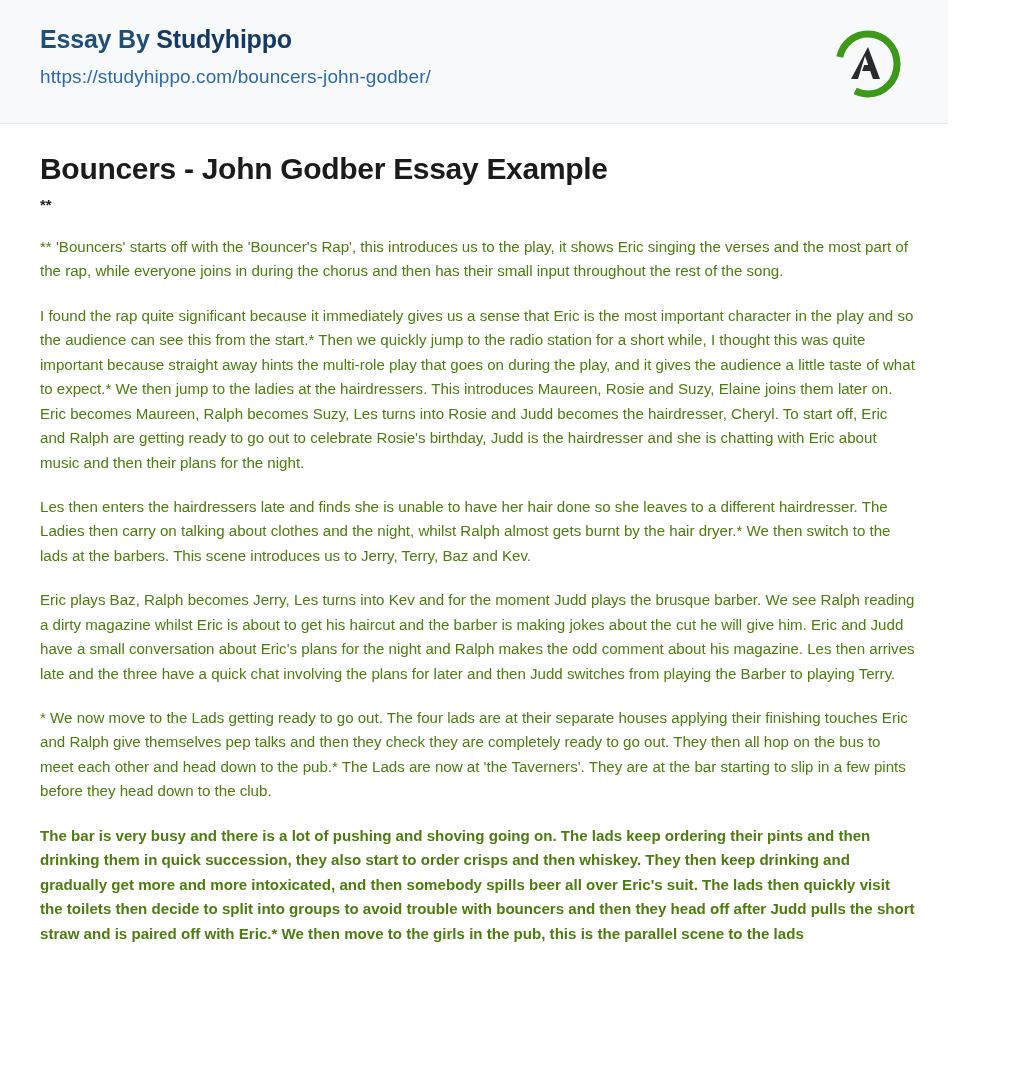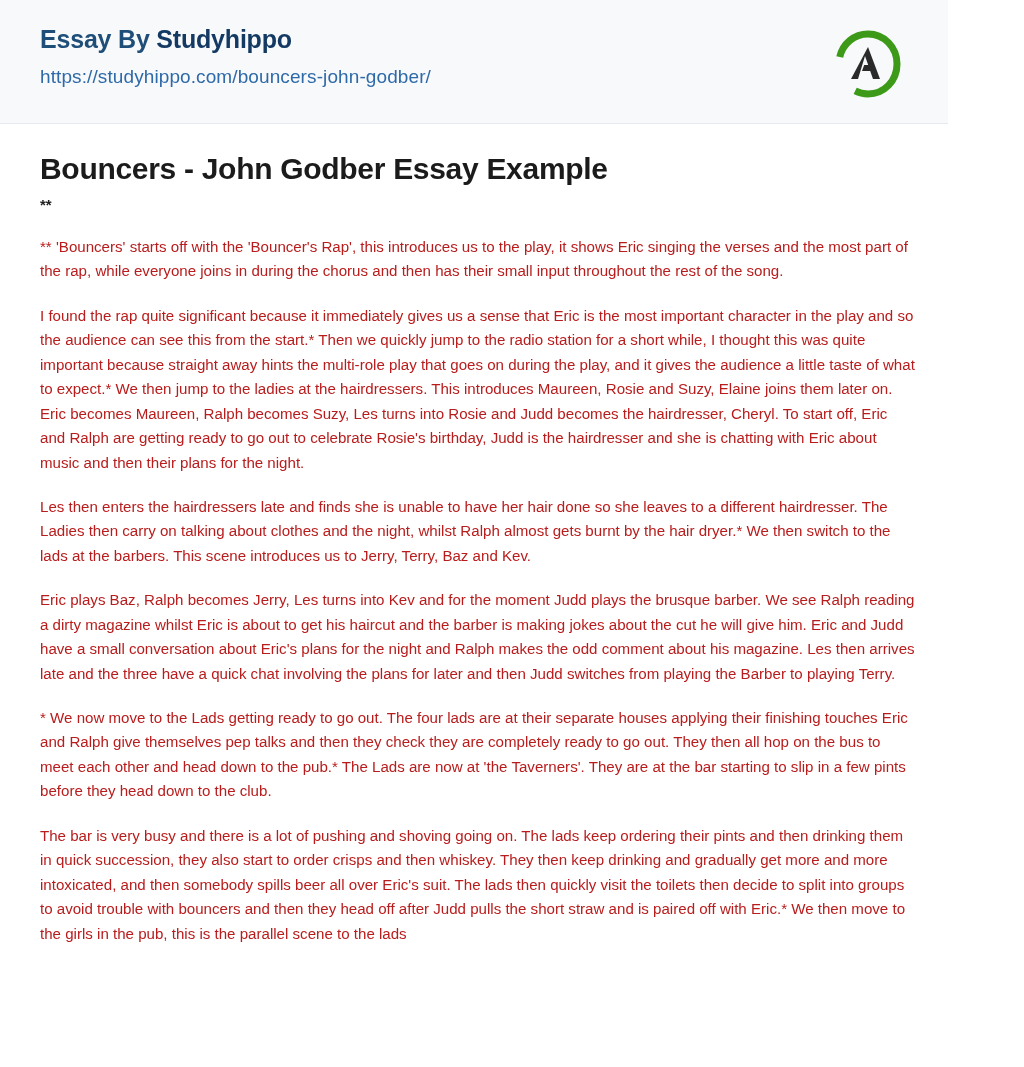--- a/index.html
+++ b/index.html
@@ -80,26 +80,27 @@
   }
   .article-subtitle {
     font-size: 15px;
     font-weight: bold;
     color: #222;
     margin: 0 0 22px 0;
   }
   .para {
     font-size: 15.1px;
     line-height: 1.62;
-    color: #b91c1c;
+    color: #4d7c0f;
     margin: 0 0 20px 0;
     text-align: left;
   }
   .para:last-child {
     margin-bottom: 0;
+    font-weight: bold;
   }
 </style>
 </head>
 <body>
 
 <div class="page">
 
   <div class="site-header">
     <div class="brand-block">
       <div class="brand-title">

